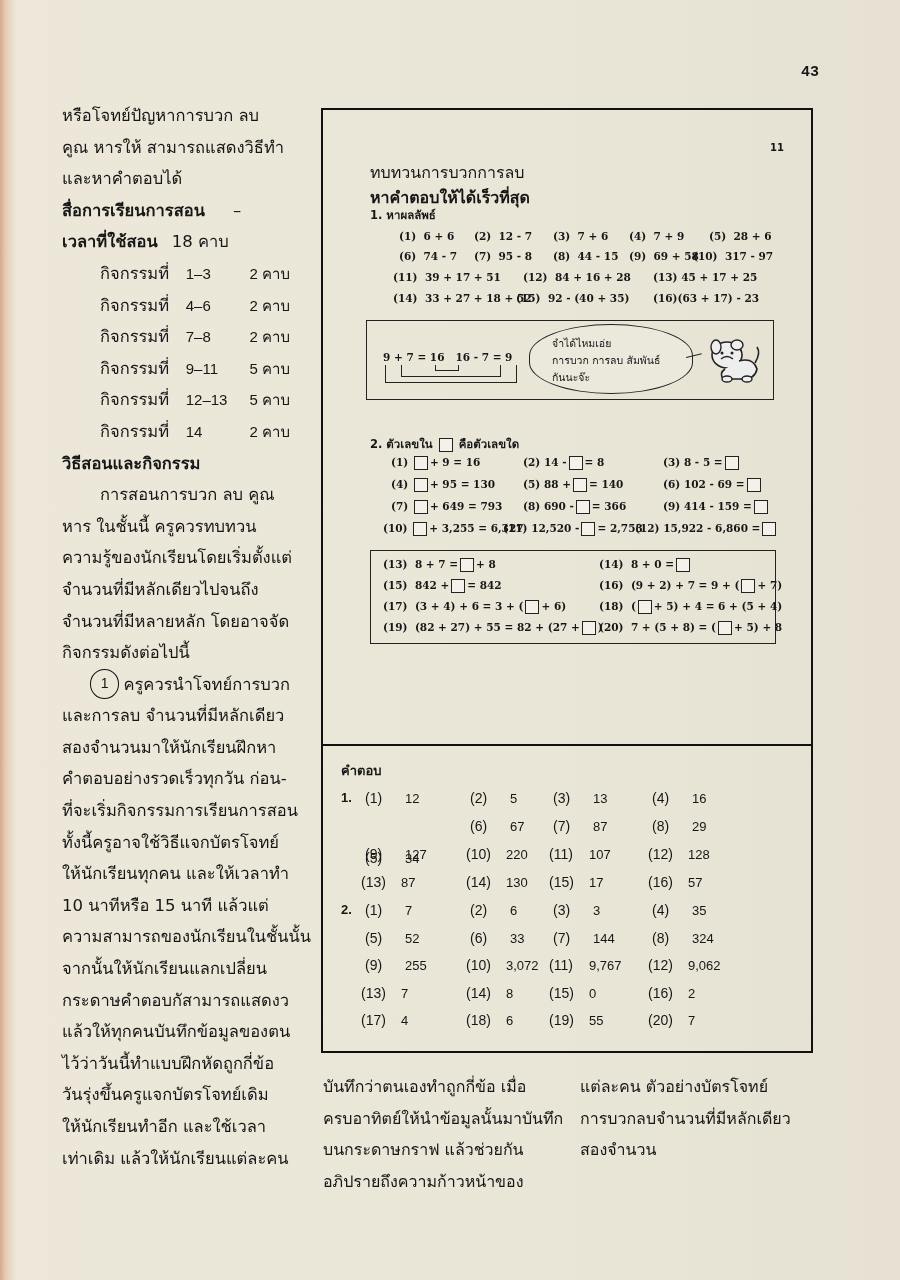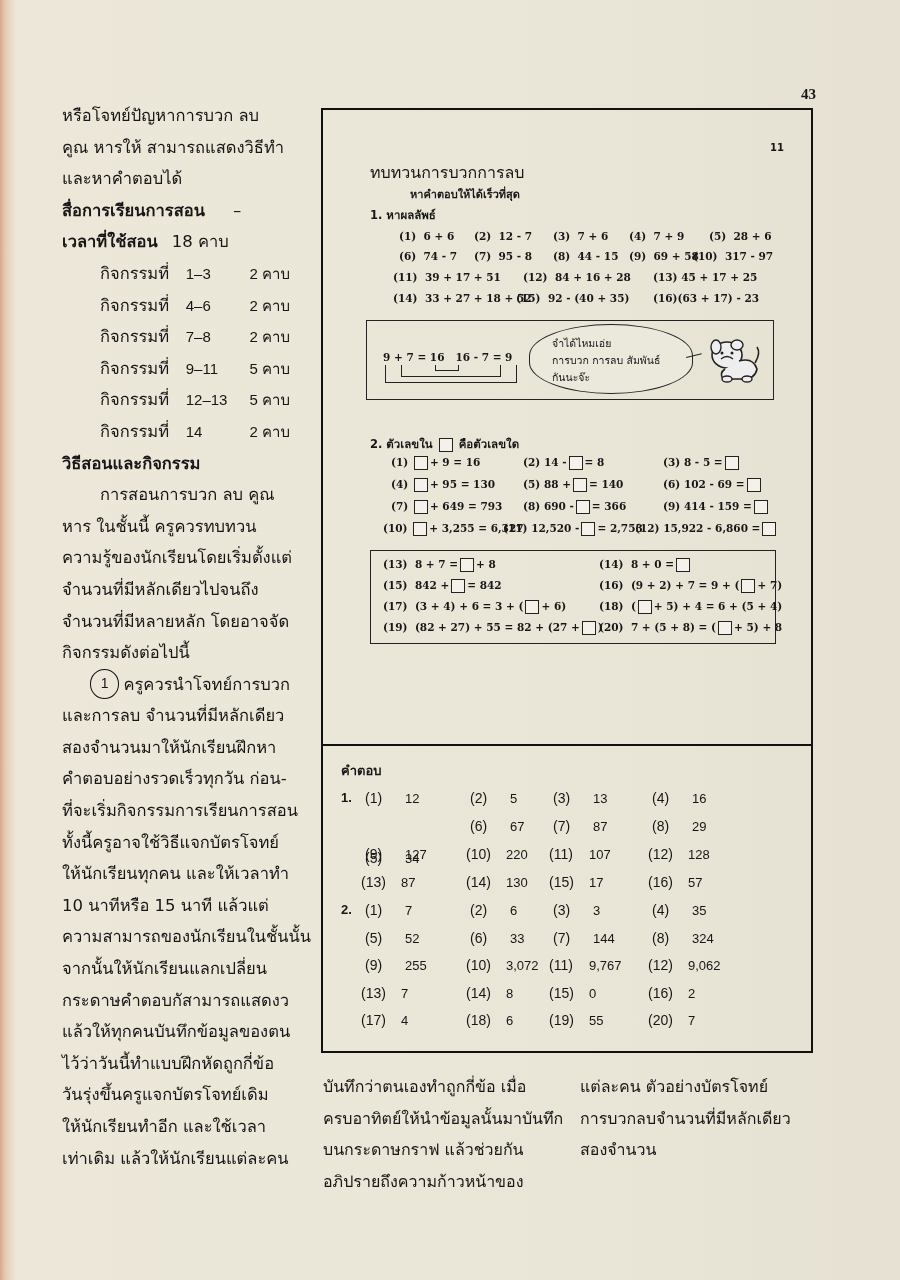--- a/index.html
+++ b/index.html
@@ -5,21 +5,21 @@
   * { box-sizing: border-box; margin: 0; padding: 0; }
   html, body { width: 900px; height: 1280px; overflow: hidden; }
   body {
     position: relative;
     background: linear-gradient(90deg, #d9a98a 0px, #e7cdb6 6px, #ece7d9 16px, #e9e6d8 60%, #e6e1d2 100%);
     font-family: "DejaVu Sans", sans-serif;
     color: #161616;
   }
   .page-number {
     position: absolute; left: 801px; top: 64px;
-    font-size: 15px; font-weight: bold; font-family: Liberation Serif, serif; margin-top: 22px;
+    font-size: 15px; font-weight: bold; font-family: Liberation Mono, monospace;
   }
   
   .left-col {
     position: absolute; left: 62px; top: 100px; width: 228px;
     font-size: 16.5px; line-height: 31.6px;
   }
   .left-col .line { white-space: nowrap; height: 31.6px; display: flex; justify-content: space-between; }
   .left-col .bold { font-weight: bold; }
   .left-col .indent { padding-left: 38px; }
   .sched { display: flex; padding-left: 38px; }
@@ -36,21 +36,21 @@
     position: absolute; left: 321px; top: 108px; width: 492px; height: 945px;
     border: 2px solid #111;
   }
   .answers-divider {
     position: absolute; left: 0; right: 0; top: 634px; border-top: 2px solid #111;
   }
   .worksheet-page-no {
     position: absolute; left: 447px; top: 32px; font-size: 10px; font-weight: bold;
   }
   .ws-title { position: absolute; left: 47px; top: 50px; font-size: 16px; }
-  .ws-sub { position: absolute; left: 47px; top: 75px; font-size: 11px; font-weight: bold; margin-left: 40px; }
+  .ws-sub { position: absolute; left: 47px; top: 75px; font-size: 16px; font-weight: bold; }
   .ws-sec { position: absolute; left: 47px; top: 96px; font-size: 11.5px; font-weight: bold; }
   .mono { font-family: "DejaVu Serif", serif; font-weight: bold; font-size: 10.5px; white-space: nowrap; }
   .prob { position: absolute; }
   .sq {
     display: inline-block; width: 14px; height: 14px; border: 1.4px solid #222; vertical-align: middle;
     background: #f3f1ea; margin: 0 2px;
   }
   
   .tip-box {
     position: absolute; left: 43px; top: 210px; width: 408px; height: 80px; border: 1.6px solid #222;

